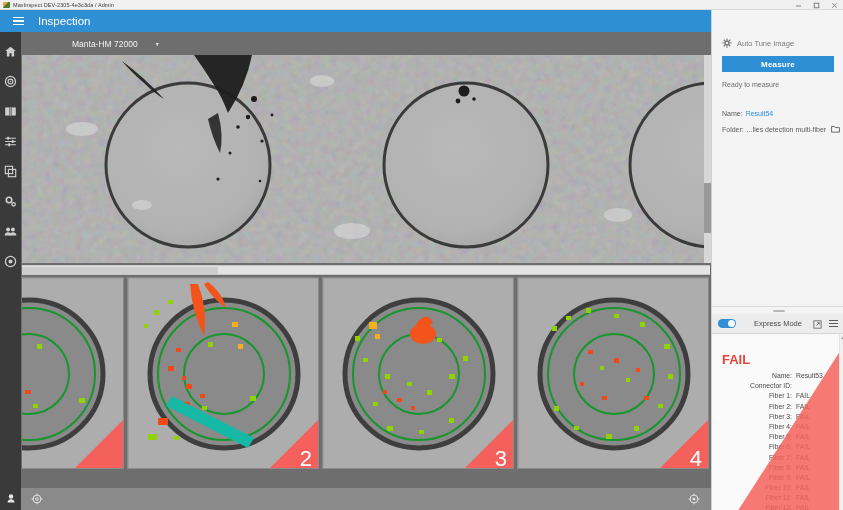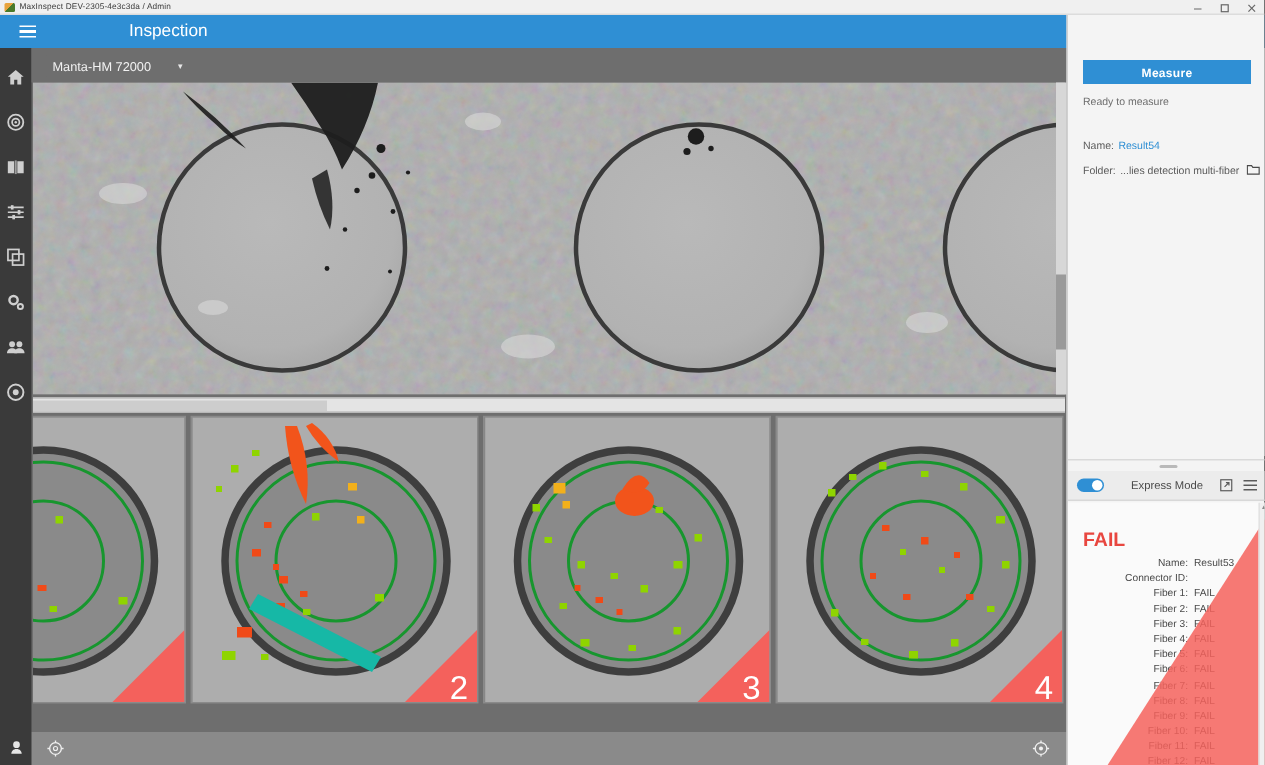--- a/index.html
+++ b/index.html
@@ -23,21 +23,21 @@
   .os-title { font-size: 5.5px; color: #3a3a3a; letter-spacing: 0.1px;
     white-space: nowrap; }
   .os-btns { position: absolute; right: 0; top: 0; height: 10px; display: flex; }
   .os-btn { width: 18px; height: 10px; display: flex; align-items: center;
     justify-content: center; font-size: 6px; color: #555; }
   .os-btn svg { display: block; }
 
   
   .header {
     position: absolute; left: 0; top: 10px; width: 843px; height: 22px;
-    background: #2f8fd4; display: flex; align-items: center; gap: 48px;
+    background: #2f8fd4; display: flex; align-items: center;
   }
   .hamburger { width: 36px; height: 22px; display: flex; align-items: center;
     justify-content: center; flex-direction: column; gap: 2px; }
   .hamburger i { display:block; width: 11px; height: 1.4px; background: #fff; }
   .header-title { color: #fff; font-size: 11.5px; font-weight: 400;
     padding-left: 2px; white-space: nowrap; }
   .tab-chip {
     margin-left: 28px; height: 22px; background: #4ba3e0;
     display: flex; align-items: center; padding: 0 10px 0 20px;
     position: relative; min-width: 250px;
@@ -60,21 +60,21 @@
   .rail-item { width: 21px; height: 21px; display: flex; align-items: center;
     justify-content: center; margin-top: 9px; }
   .rail-item svg { display: block; }
 
   
   .viewer {
     position: absolute; left: 21px; top: 32px; width: 690px; height: 456px;
     background: #6e6e6e;
   }
   .toolbar-row { position: absolute; left: 0; top: 0; width: 690px; height: 23px;
-    background: #6e6e6e; display: flex; align-items: center; }
+    background: #6e6e6e; display: flex; align-items: center; padding-left: 37px; }
   .cam-select {
     margin-left: 10px; background: #6e6e6e; color: #f2f2f2;
     font-size: 8.5px; display: flex; align-items: center;
     padding: 2px 4px; min-width: 90px;
   }
   .cam-caret { margin-left: 18px; font-size: 6px; color: #e8e8e8; }
 
   .main-img { position: absolute; left: 1px; top: 23px; width: 688px; height: 208px;
     overflow: hidden; background: #7a7a7a; }
   .hscroll { position: absolute; left: 1px; top: 233px; width: 688px; height: 10px;
@@ -507,20 +507,36 @@
           <line x1="8" y1="13" x2="8" y2="15.2" stroke="#efefef" stroke-width="1.2"></line>
           <line x1="0.8" y1="8" x2="3" y2="8" stroke="#efefef" stroke-width="1.2"></line>
           <line x1="13" y1="8" x2="15.2" y2="8" stroke="#efefef" stroke-width="1.2"></line>
         </svg>
     </div>
   </div>
 
   <div class="rpanel">
 
     <div class="rp-top">
+      <div class="auto-tune">
+        <svg width="10" height="10" viewBox="0 0 16 16">
+          <circle cx="8" cy="8" r="3.2" fill="none" stroke="#6f6f6f" stroke-width="2.2"></circle>
+          <g stroke="#6f6f6f" stroke-width="1.8">
+            <line x1="8" y1="0.6" x2="8" y2="3"></line>
+              <line x1="8" y1="13" x2="8" y2="15.4"></line>
+            <line x1="0.6" y1="8" x2="3" y2="8"></line>
+              <line x1="13" y1="8" x2="15.4" y2="8"></line>
+            <line x1="2.8" y1="2.8" x2="4.5" y2="4.5"></line>
+              <line x1="11.5" y1="11.5" x2="13.2" y2="13.2"></line>
+            <line x1="13.2" y1="2.8" x2="11.5" y2="4.5"></line>
+              <line x1="4.5" y1="11.5" x2="2.8" y2="13.2"></line>
+          </g>
+        </svg>
+        <span class="auto-tune-label">Auto Tune Image</span>
+      </div>
 
       <div class="measure-btn">Measure</div>
 
       <div class="ready-txt">Ready to measure</div>
 
       <div class="kv" style="margin-top:22px;">
         <span>Name:</span>
         <span class="v">Result54</span>
       </div>
 

